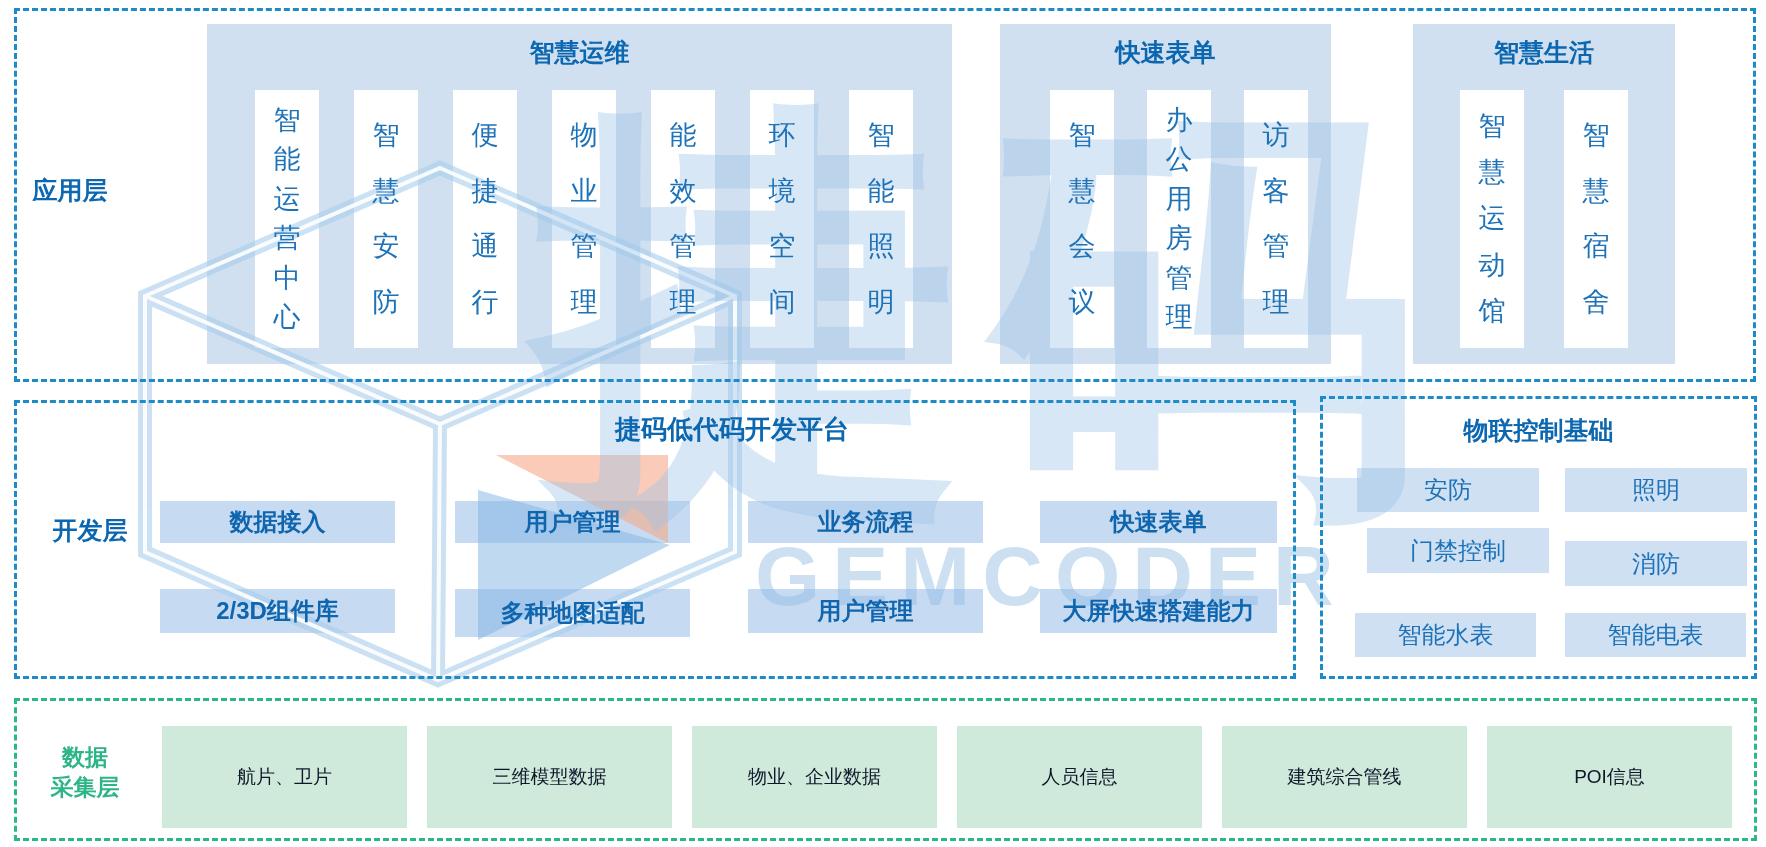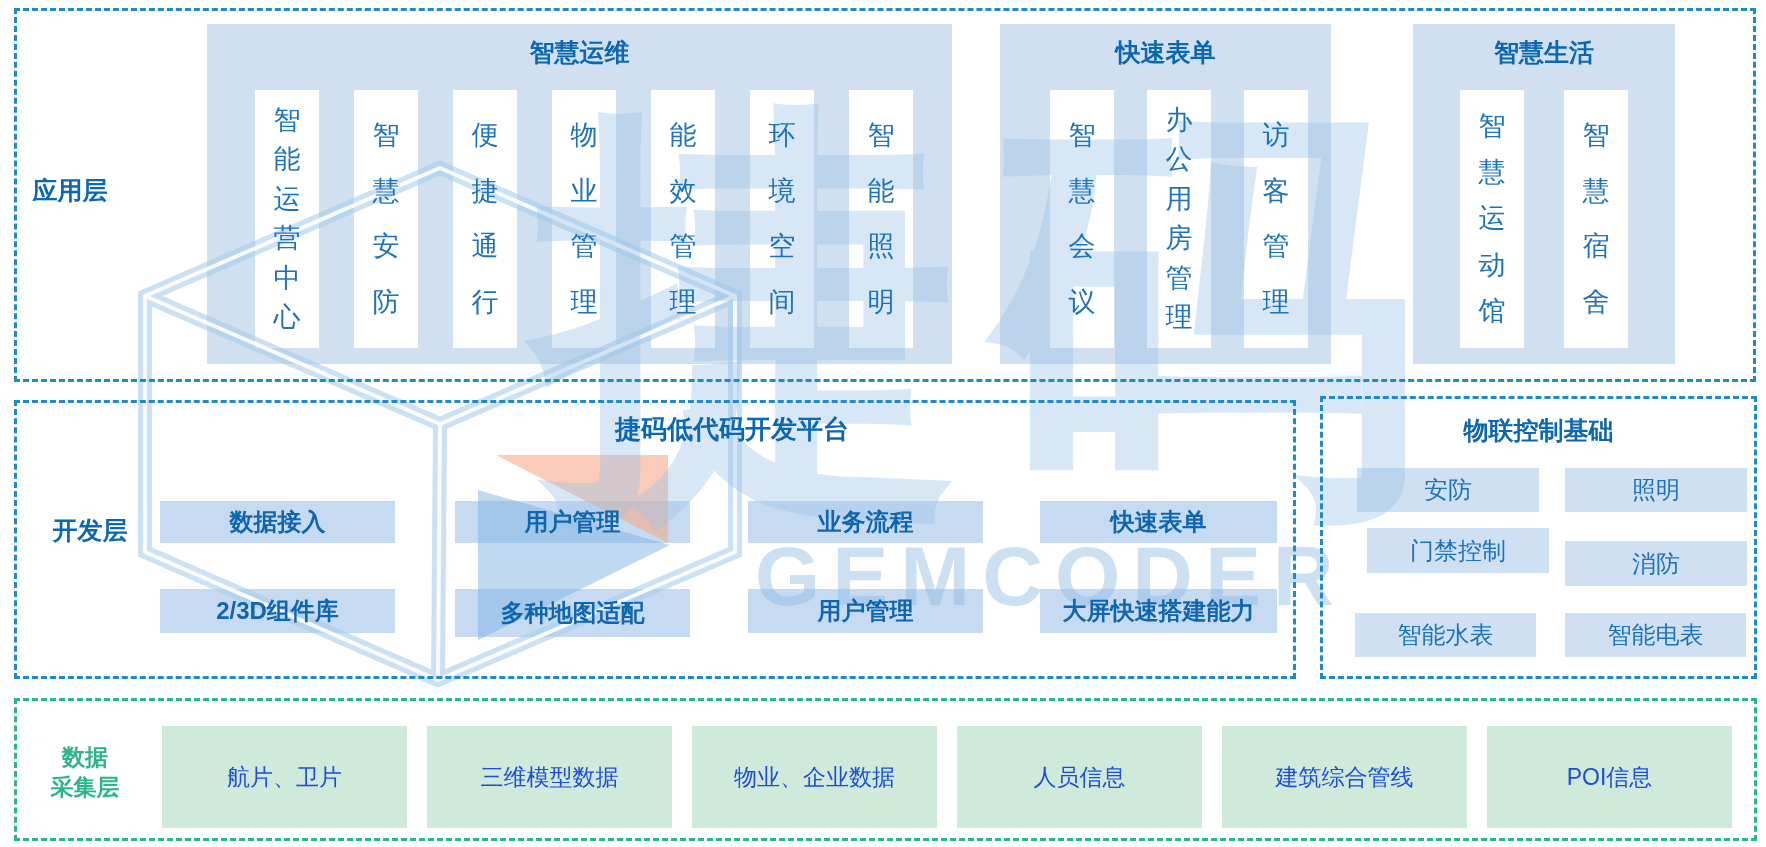--- a/index.html
+++ b/index.html
@@ -29,21 +29,21 @@
   .btn{position:absolute;background:#c6dbf1;display:flex;align-items:center;justify-content:center;}
   .btn span{position:relative;z-index:5;font-weight:bold;font-size:24px;color:#0f65ae;}
   .btn-iot{background:#cfe0f3;}
   .btn-iot span{font-weight:normal;color:#1e72b8;}
 
   .big-title{position:absolute;z-index:5;font-weight:bold;font-size:26px;color:#0c67b1;}
 
   
   .dblk{position:absolute;top:726px;height:102px;width:245px;background:#cfe9db;
         display:flex;align-items:center;justify-content:center;}
-  .dblk span{position:relative;z-index:5;font-size:23px;color:#1d4ed8;}
+  .dblk span{position:relative;z-index:5;font-size:19px;color:#0f172a;}
 
   
   .wm{position:absolute;left:0;top:0;width:100%;height:100%;z-index:3;pointer-events:none;}
   .wm-cjk{position:absolute;left:535px;top:100px;font-size:430px;line-height:1;font-weight:bold;
           letter-spacing:25px;color:#9cc4e8;opacity:0.40;}
   .wm-brand{position:absolute;left:755px;top:534px;font-size:84px;line-height:1;font-weight:bold;
             letter-spacing:12px;color:#8fbce4;opacity:0.45;}
 </style>
 </head>
 <body>

